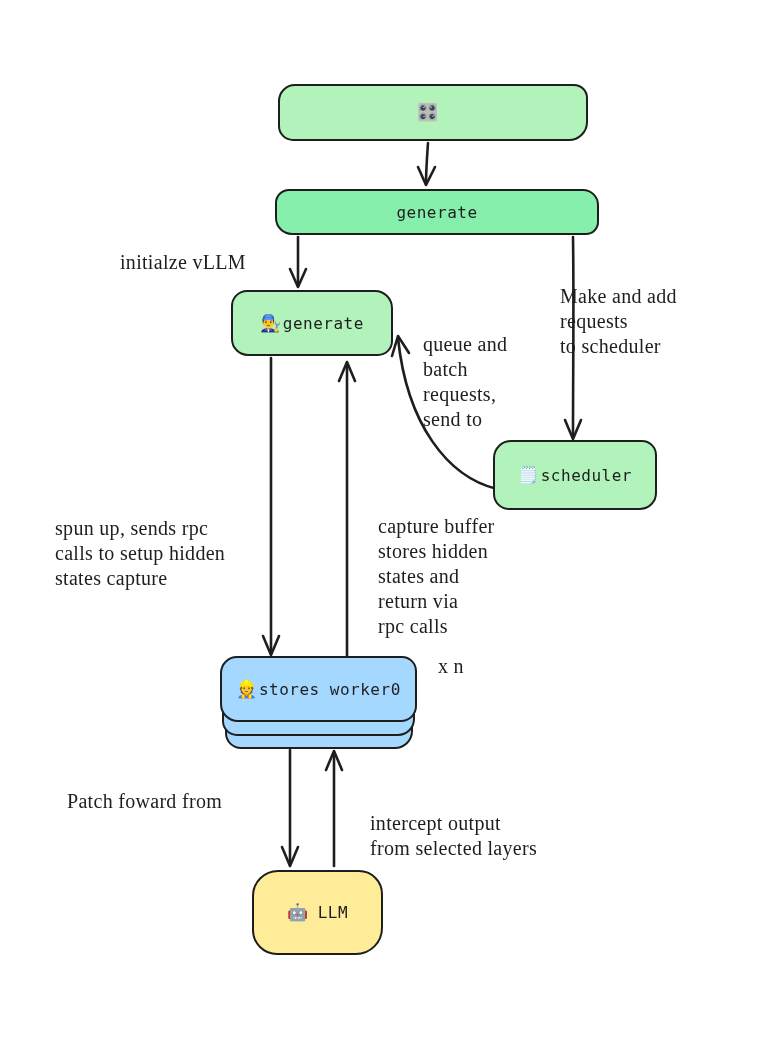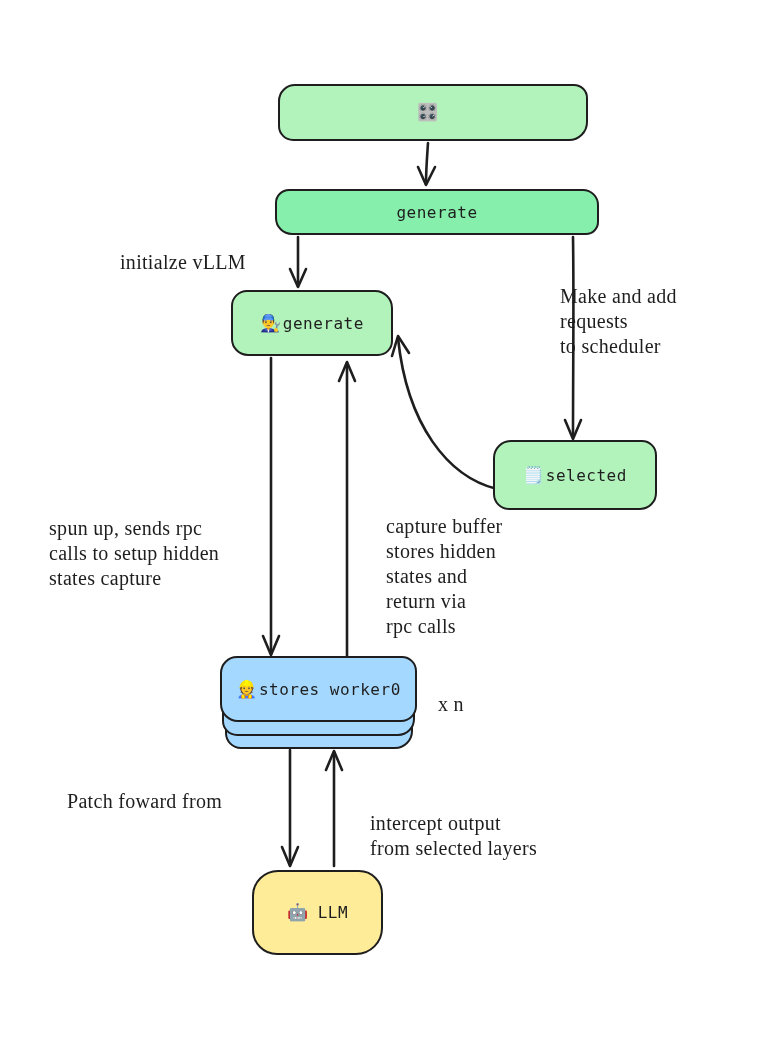--- a/index.html
+++ b/index.html
@@ -35,23 +35,23 @@
   .worker-l2 { left:222px; top:660px; width:193px; height:76px; border-radius:16px 17px 17px 15px; }
   .node-worker { left:220px; top:656px; width:197px; height:66px; border-radius:17px 15px 16px 18px; }
 
   .edge-label {
     position:absolute; font-size:20px; letter-spacing:0.3px;
     line-height:25px; white-space:pre-line;font-family:Liberation Serif, serif;
   }
   .lbl-initialize { left:120px; top:250px; }
   .lbl-make       { left:560px; top:284px; }
   .lbl-queue      { left:423px; top:332px; }
-  .lbl-spun       { left:49px;  top:516px; }
-  .lbl-capture    { left:386px; top:514px; }
-  .lbl-xn         { left:438px; top:692px; }
+  .lbl-spun       { left:55px;  top:516px; }
+  .lbl-capture    { left:378px; top:514px; }
+  .lbl-xn         { left:438px; top:654px; }
   .lbl-patch      { left:67px;  top:789px; }
   .lbl-intercept  { left:370px; top:811px; }
 </style>
 </head>
 <body>
 
 <div class="canvas">
 
   <svg class="arrows" viewBox="0 0 760 1042">
     <path d="M 428 143 C 427 158 426 170 426 184"></path>
@@ -80,39 +80,43 @@
     <span>generate</span>
   </div>
 
   <div class="node node-executor" style="background: rgb(178, 242, 187);">
     <span class="icon">👨‍🔧</span>
     <span>generate</span>
   </div>
 
   <div class="node node-scheduler" style="background: rgb(178, 242, 187);">
     <span class="icon">🗒️</span>
-    <span>selected</span>
+    <span>scheduler</span>
   </div>
 
   <div class="worker-layer worker-l3" style="background: rgb(165, 216, 255);"></div>
   <div class="worker-layer worker-l2" style="background: rgb(165, 216, 255);"></div>
   <div class="node node-worker" style="background: rgb(165, 216, 255);">
     <span class="icon">👷</span>
     <span>stores worker0</span>
   </div>
 
   <div class="node node-llm spaced" style="background: rgb(255, 236, 153);">
     <span class="icon">🤖</span>
     <span>LLM</span>
   </div>
 
   <div class="edge-label lbl-initialize">initialze vLLM</div>
   <div class="edge-label lbl-make">Make and add
 requests
 to scheduler</div>
+  <div class="edge-label lbl-queue">queue and
+batch
+requests,
+send to</div>
   <div class="edge-label lbl-spun">spun up, sends rpc
 calls to setup hidden
 states capture</div>
   <div class="edge-label lbl-capture">capture buffer
 stores hidden
 states and
 return via
 rpc calls</div>
   <div class="edge-label lbl-xn">x n</div>
   <div class="edge-label lbl-patch">Patch foward from</div>

